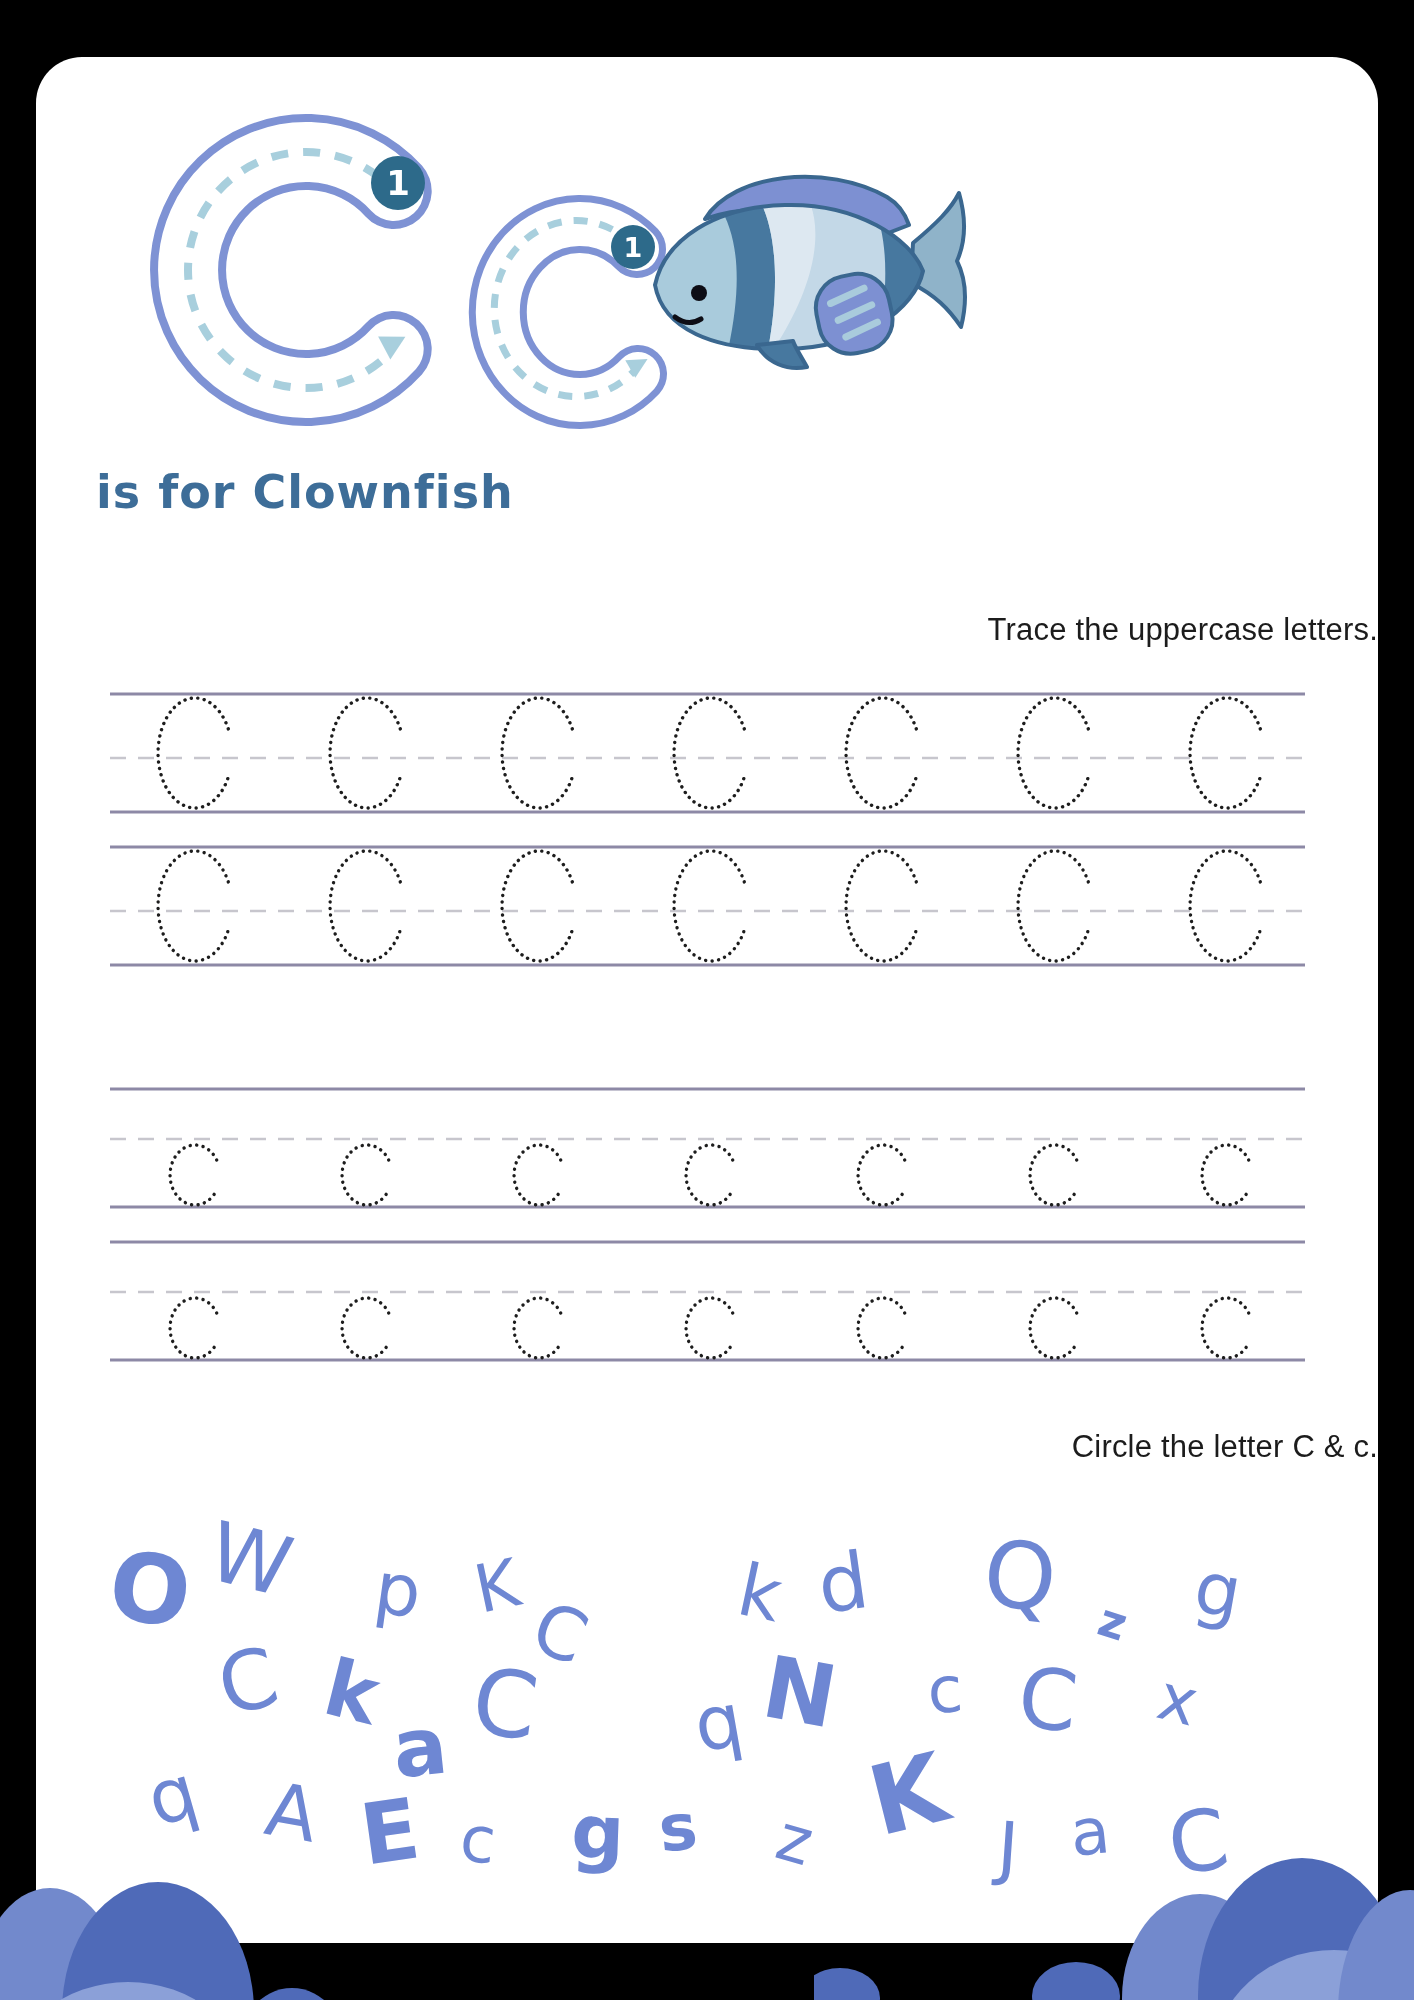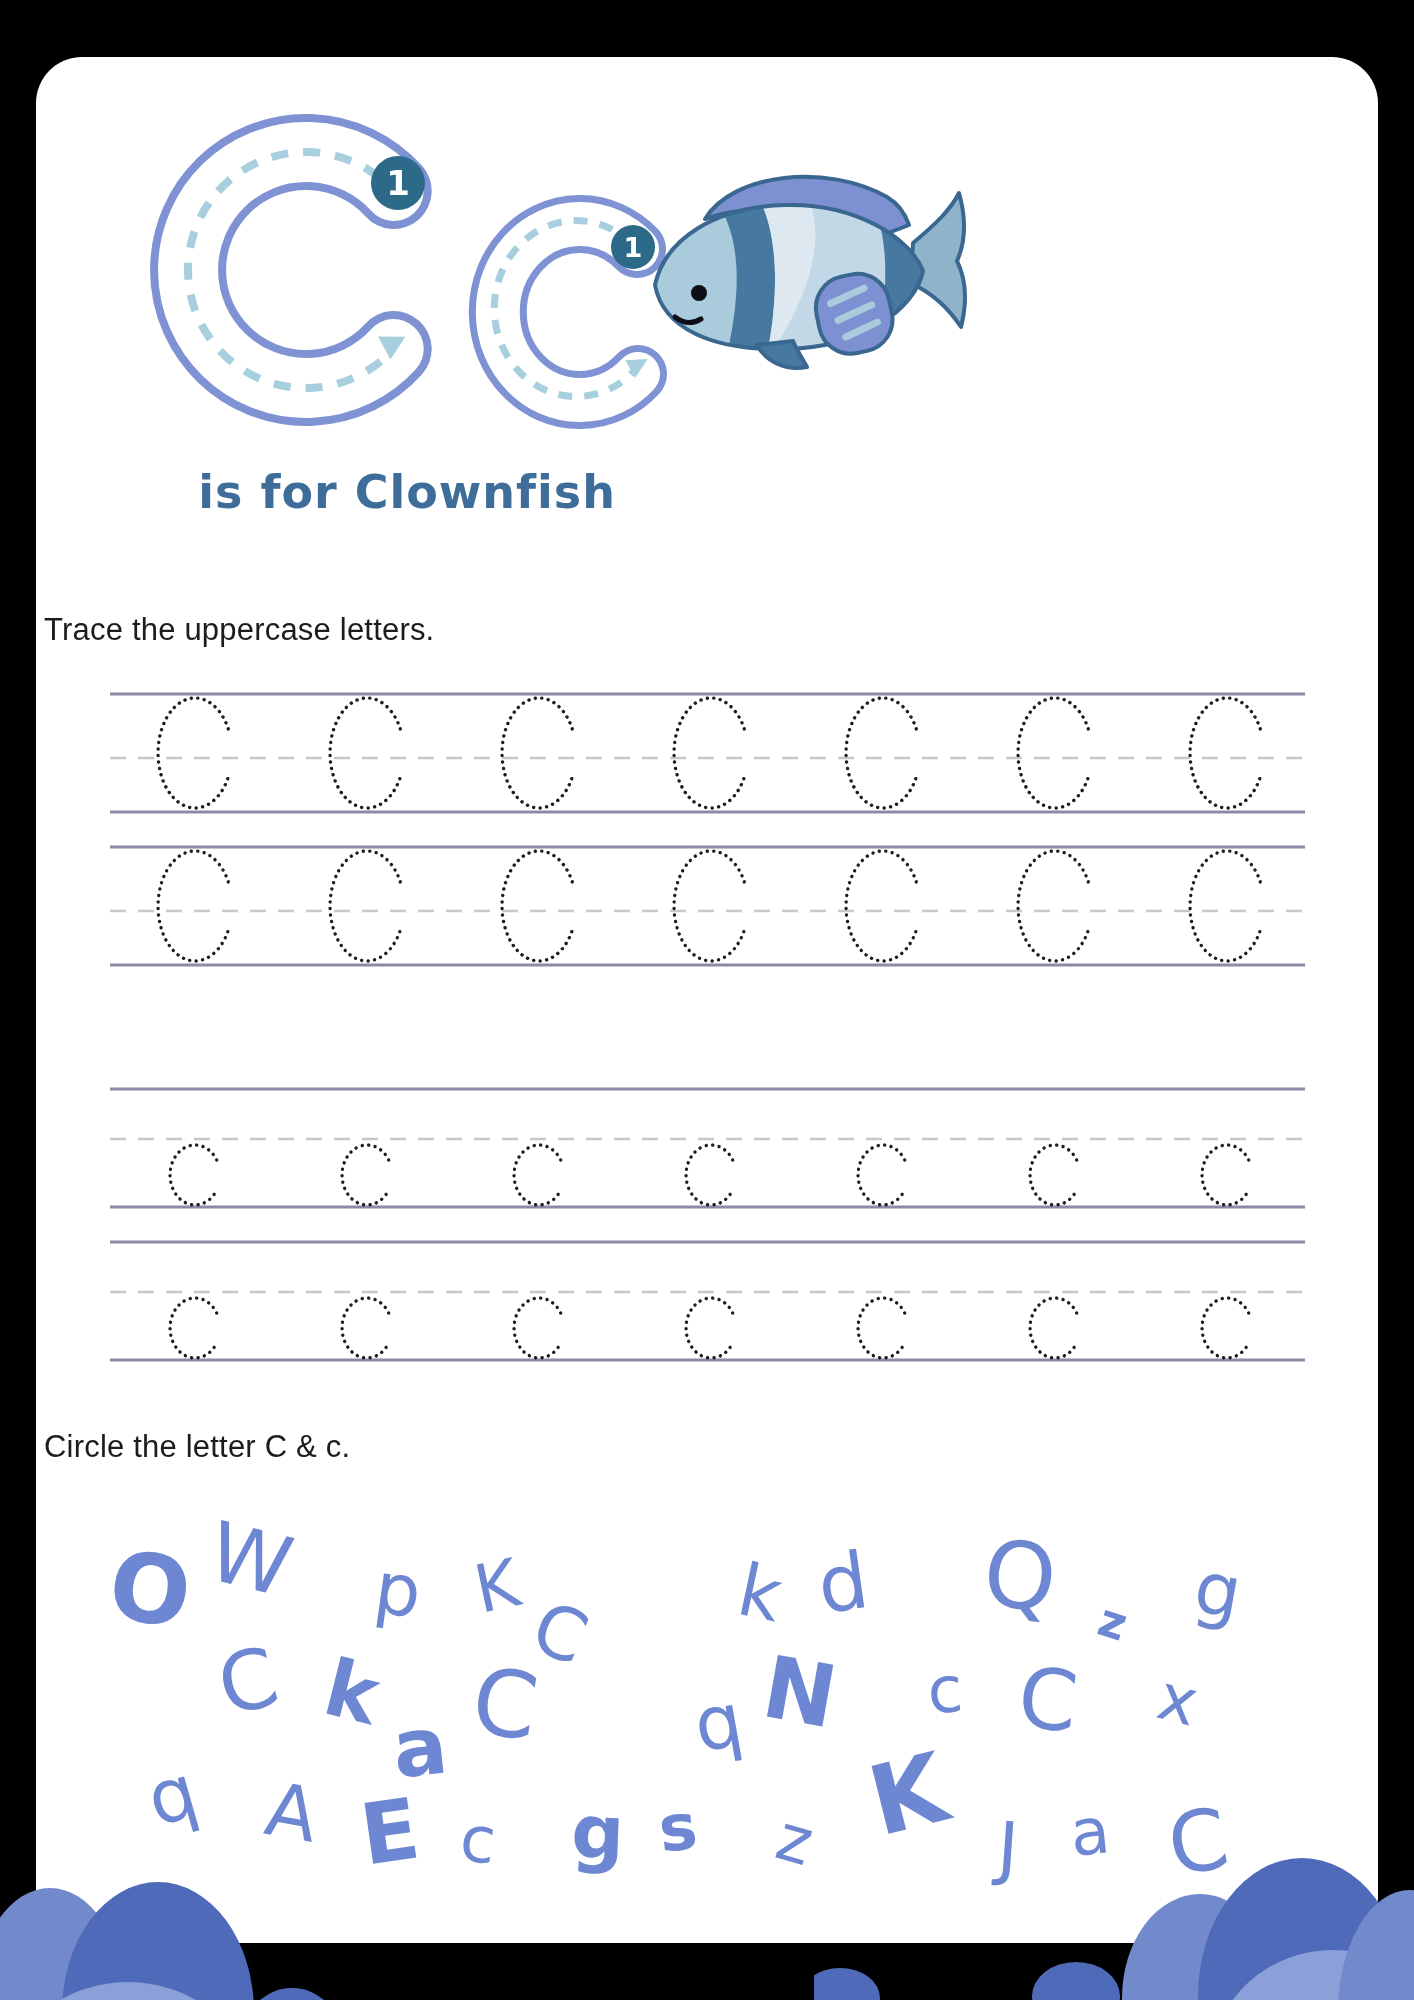--- a/index.html
+++ b/index.html
@@ -1,21 +1,21 @@
 <!DOCTYPE html>
 <html><head>
 <meta charset="utf-8">
 <style>
   html,body{margin:0;padding:0;width:1414px;height:2000px;background:#000;overflow:hidden;}
   .page{position:relative;width:1414px;height:2000px;background:#000;}
   .card{position:absolute;left:36px;top:57px;width:1342px;height:1886px;background:#fff;border-radius:46px;overflow:hidden;}
   .abs{position:absolute;}
-  .heading{position:absolute;left:8px;width:100%;text-align:left;
+  .heading{position:absolute;left:0;width:100%;text-align:right;
     font-family:"Liberation Sans",sans-serif;font-size:31px;line-height:40px;color:#1c1c1c;letter-spacing:.2px;}
-  .title{position:absolute;left:60px;top:408px;width:520px;text-align:right;
+  .title{position:absolute;left:60px;top:408px;width:520px;text-align:left;
     font-family:"DejaVu Sans",sans-serif;font-weight:700;font-size:46px;color:#3d6d98;letter-spacing:1px;}
   .trace-rows{position:absolute;left:74px;width:1195px;}
   .trace-rows svg{display:block;margin-bottom:31px;}
   .scatter{position:absolute;left:0;top:1470px;width:1342px;height:416px;}
   .scatter span{position:absolute;font-family:"DejaVu Sans",sans-serif;line-height:1;transform-origin:center;}
   .cloud{position:absolute;bottom:0;}
   .cloud-left{left:0;}
   .cloud-right{right:0;}
 </style>
 </head>

